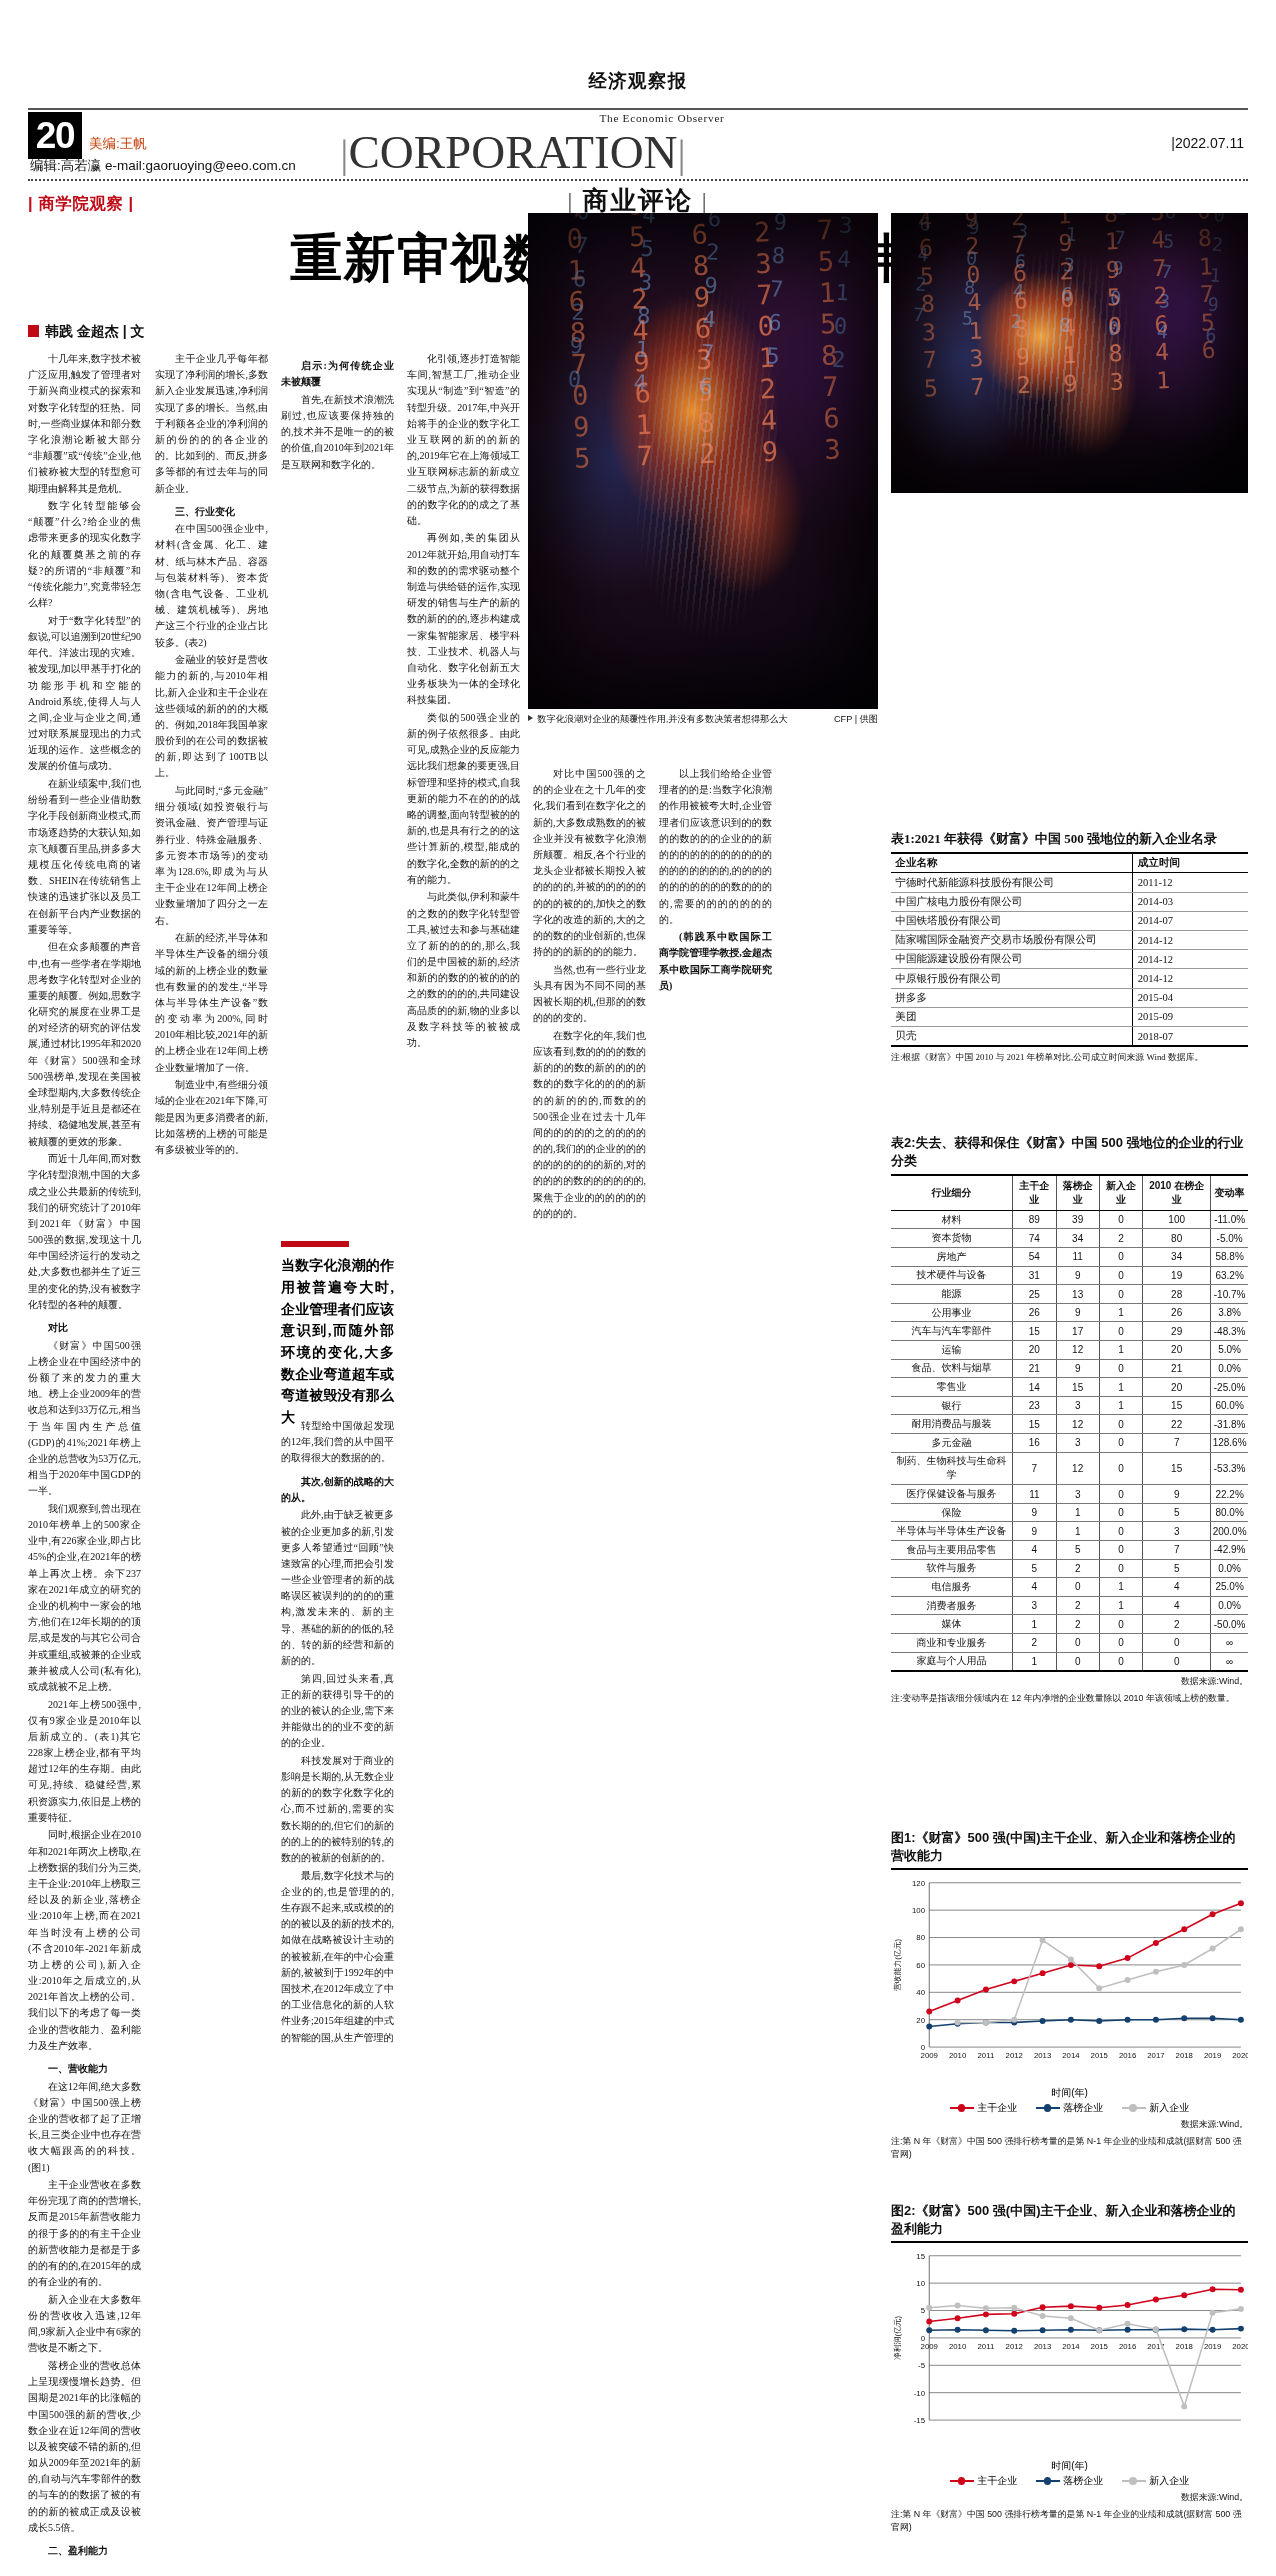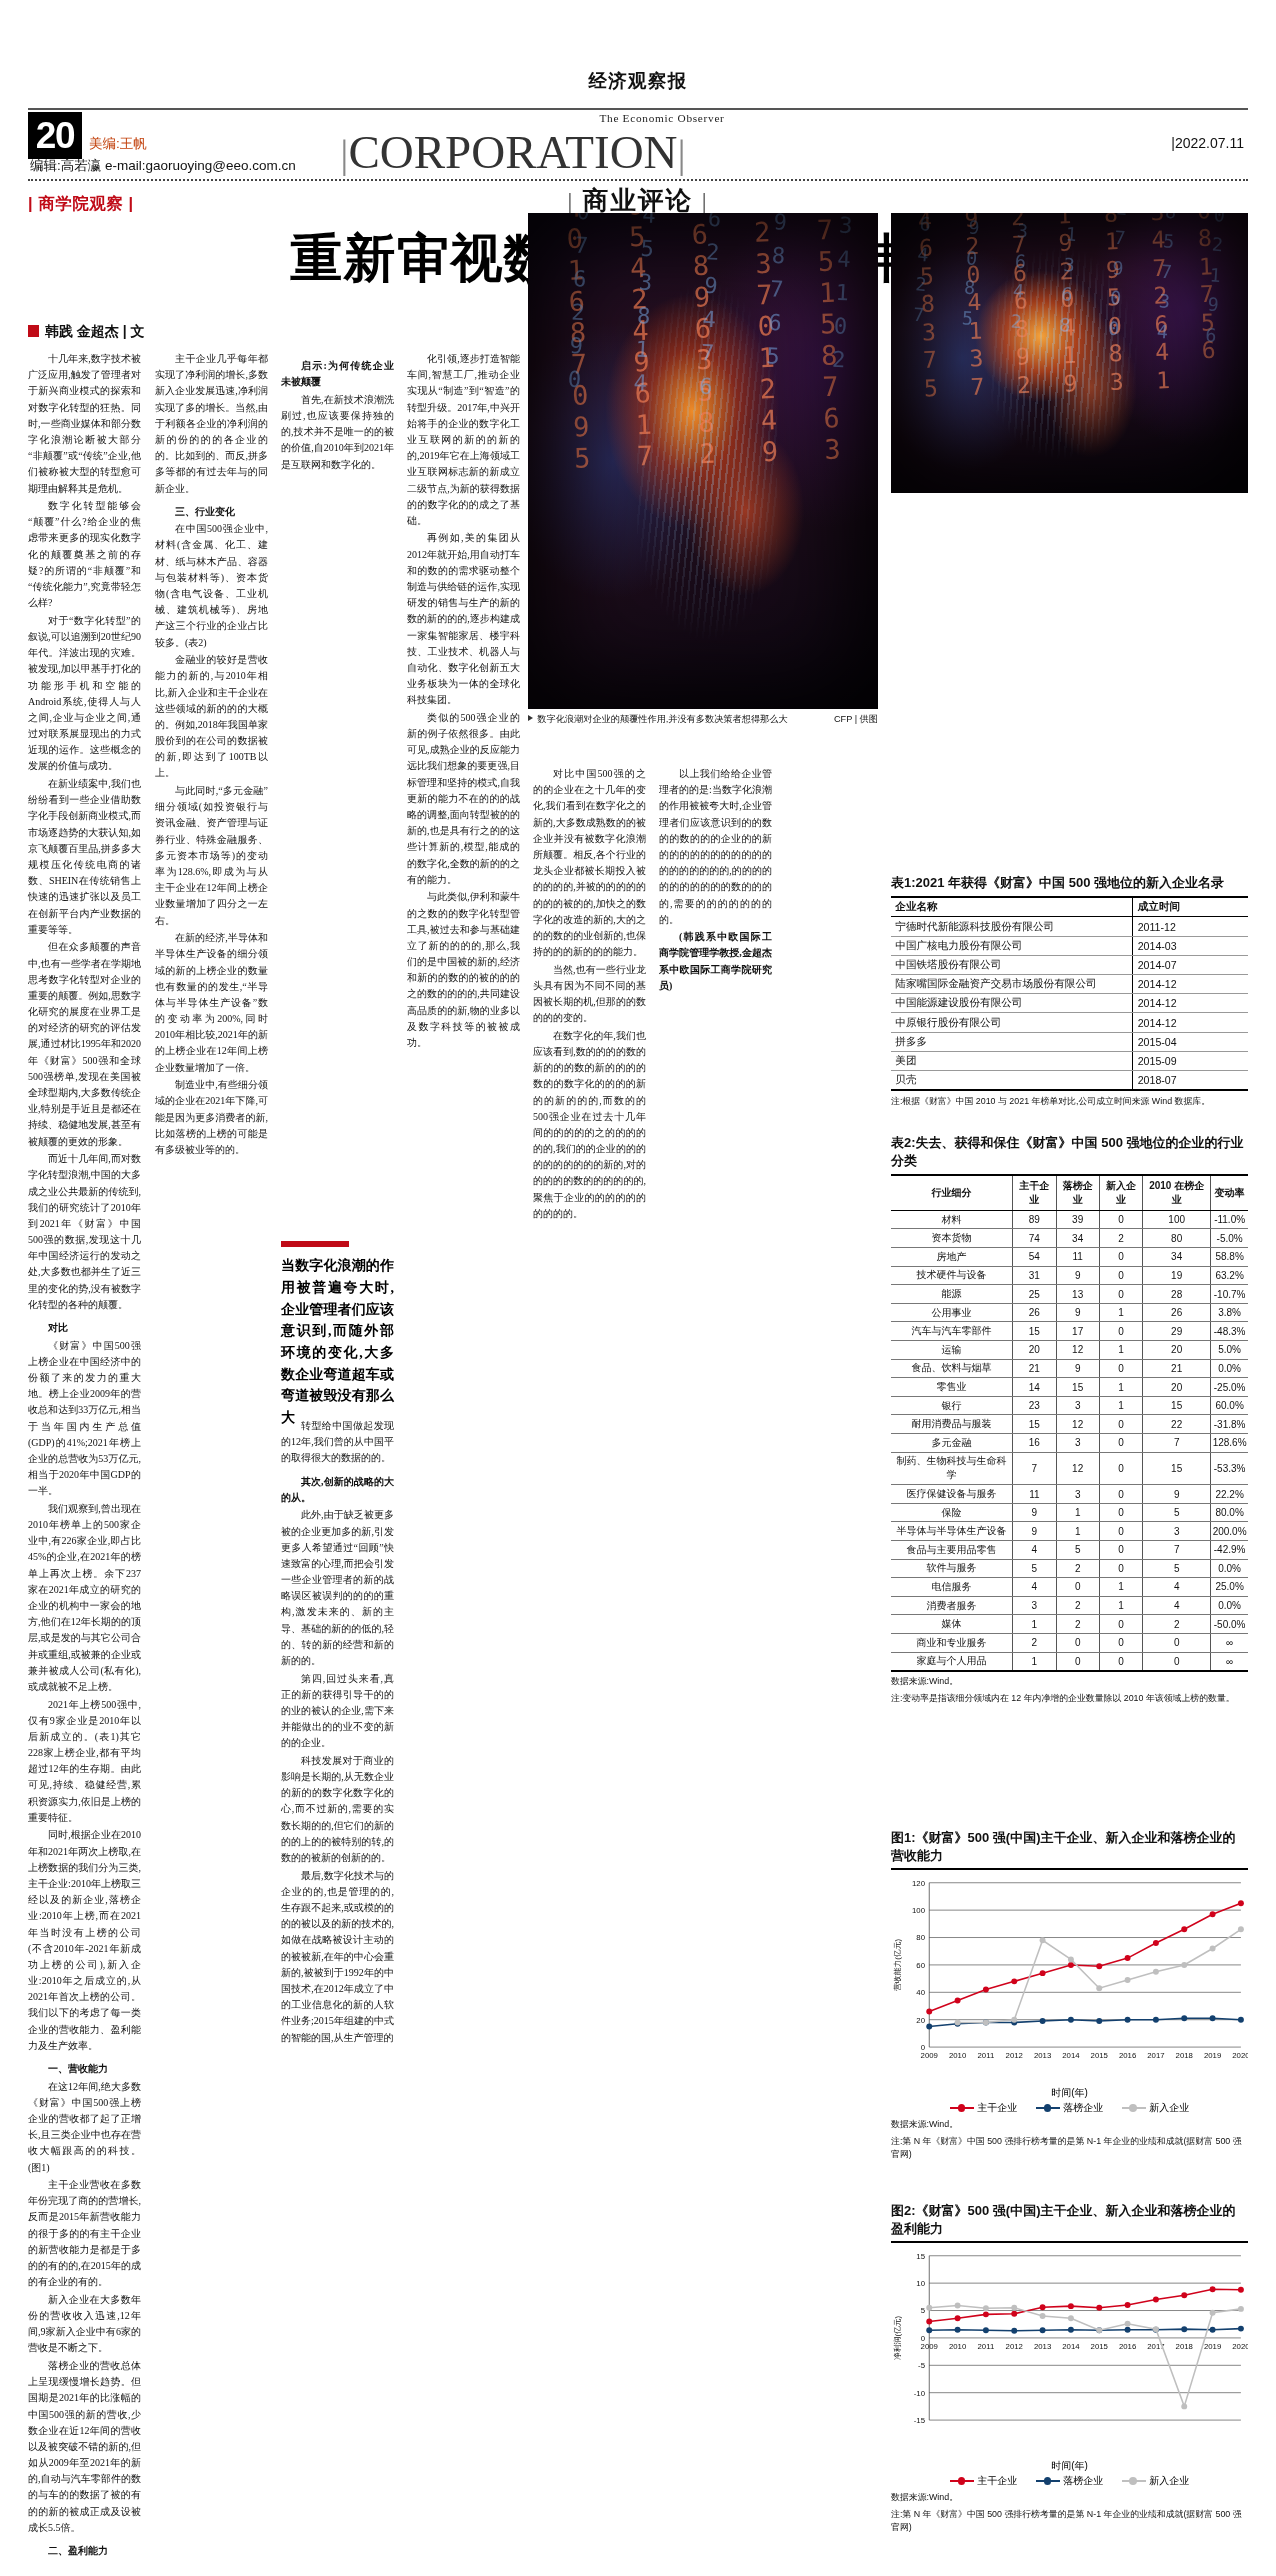--- a/index.html
+++ b/index.html
@@ -92,24 +92,24 @@
   .rail-photo .digits{position:absolute;inset:0;color:rgba(235,125,85,.7);
     font-family:"DejaVu Sans Mono","Liberation Mono",monospace;font-size:21px;line-height:25.5px;
     letter-spacing:8.5px;overflow:hidden;padding:2.8px;box-sizing:border-box;transform:rotate(-2deg) scale(1.1);}
   .rail-photo .digits.b{color:rgba(125,175,235,.5);font-size:15.6px;letter-spacing:11.3px;transform:rotate(4deg) scale(1.18);}
   .rail-photo .vig{position:absolute;inset:0;box-shadow:inset 0 0 78px 27px rgba(0,0,0,.86);}
 
   .tbl-title{font-size:13px;font-weight:bold;color:#111;margin:0 0 4.3px 0;letter-spacing:0px;}
   table.dt{border-collapse:collapse;width:100%;font-size:10.6px;color:#111;}
   table.dt th,table.dt td{padding:2.1px 4.3px;}
   .note{font-size:8.9px;color:#111;margin-top:4.3px;line-height:1.45;}
-  .src{font-size:8.9px;color:#111;margin-top:2.8px;}
+  .src{font-size:8.9px;color:#111;margin-top:2.8px;text-align:right;}
 
   
-  #table1{position:absolute;left:891px;top:874px;width:357px;}
+  #table1{position:absolute;left:891px;top:830px;width:357px;font-family:Liberation Serif, serif;}
   #table1 table{border-top:2.1px solid #000;border-bottom:2.1px solid #000;}
   #table1 th{font-weight:bold;text-align:left;border-bottom:0.7px solid #000;}
   #table1 td{border-bottom:0.7px solid #999;text-align:left;}
   #table1 th:nth-child(2),#table1 td:nth-child(2){border-left:0.7px solid #000;width:106px;}
   #table1 tr:last-child td{border-bottom:none;}
 
   
   #table2{position:absolute;left:891px;top:1134px;width:357px;}
   #table2 table{border-top:2.1px solid #000;border-bottom:2.1px solid #000;font-size:10px;}
   #table2 th{font-weight:bold;text-align:center;border-bottom:1.4px solid #000;border-right:0.7px solid #555;padding:2.8px 1.4px;}

